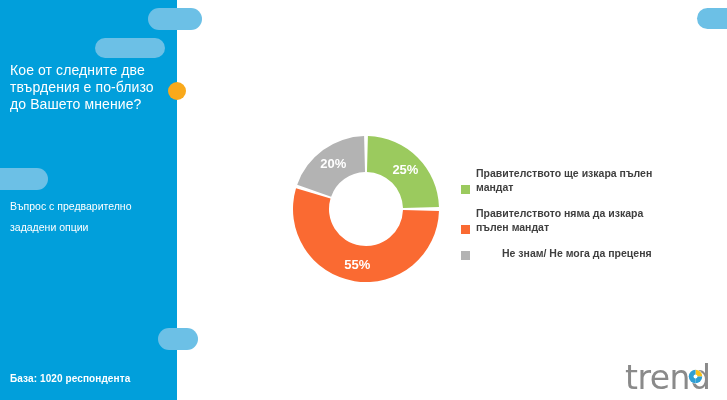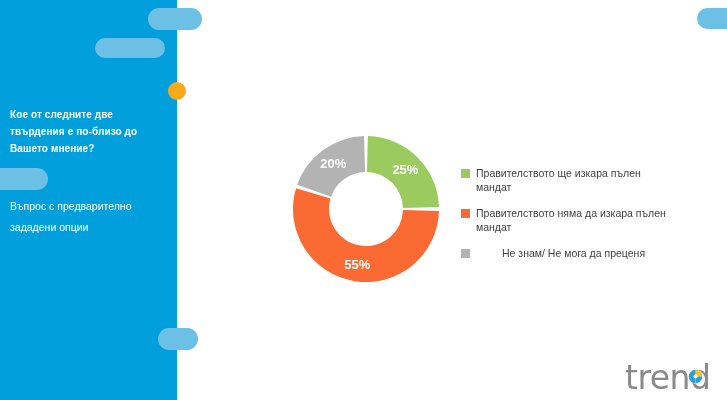--- a/index.html
+++ b/index.html
@@ -52,25 +52,24 @@
     border-radius: 50%;
   }
 
   
   .question {
     position: absolute;
     left: 10px;
     top: 62px;
     width: 155px;
     color: #ffffff;
-    font-size: 10px;
-    font-weight: bold;
+    font-size: 14px;
+    font-weight: normal;
     line-height: 17px;
     letter-spacing: 0.1px;
-    margin-top: 44px;
   }
   .meta {
     position: absolute;
     left: 10px;
     width: 158px;
     color: #ffffff;
     font-size: 10.5px;
     line-height: 21px;
   }
   .meta-options { top: 196px; }
@@ -105,22 +104,23 @@
 
   
   .legend {
     position: absolute;
     left: 461px;
     top: 166px;
     width: 230px;
   }
   .legend-row {
     display: flex;
-    align-items: flex-start;
+    align-items: flex-end;
     margin-bottom: 12px;
+    font-weight: bold;
   }
   .legend-row:last-child { margin-bottom: 0; gap: 26px; }
   .legend-swatch {
     width: 9px;
     height: 9px;
     margin-top: 3px;
     margin-right: 6px;
     flex: 0 0 auto;
   }
   .legend-text {
@@ -168,20 +168,24 @@
   <div class="deco deco-left"></div>
   <div class="deco deco-bottom"></div>
   <div class="deco deco-tr"></div>
   <div class="deco-dot"></div>
 
   <div class="question">Кое от следните две твърдения е по-близо до Вашето мнение?</div>
 
   <div class="meta meta-options">Въпрос с предварително зададени опции</div>
 
 
+  <div class="base">
+    <span>База:</span>
+    <span class="base-val">1020 респондента</span>
+  </div>
 
   <div class="chart-wrap">
     <svg width="162" height="162" viewBox="0 0 162 162">
       <g id="donut-slices">
           <path d="M 82.91 8.03 A 73 73 0 0 1 153.97 79.09 L 117.99 80.03 A 37 37 0 0 0 81.97 44.01 Z" fill="#9bca5e"></path>
           <path d="M 153.97 82.91 A 73 73 0 1 1 11.01 60.27 L 45.52 70.49 A 37 37 0 1 0 117.99 81.97 Z" fill="#fa6a32"></path>
           <path d="M 12.19 56.63 A 73 73 0 0 1 79.09 8.03 L 80.03 44.01 A 37 37 0 0 0 46.12 68.65 Z" fill="#b3b3b3"></path>
         </g>
       <g id="donut-labels">
           <text x="120.40" y="46.10" text-anchor="middle" class="slice-label">25%</text>

